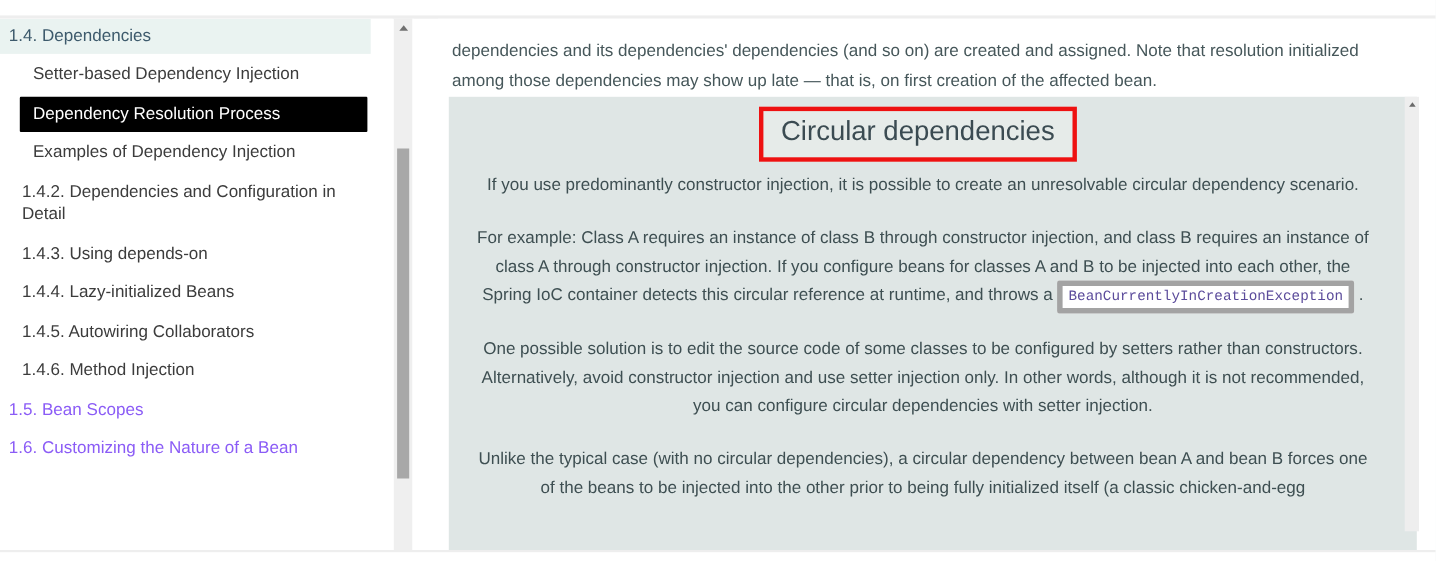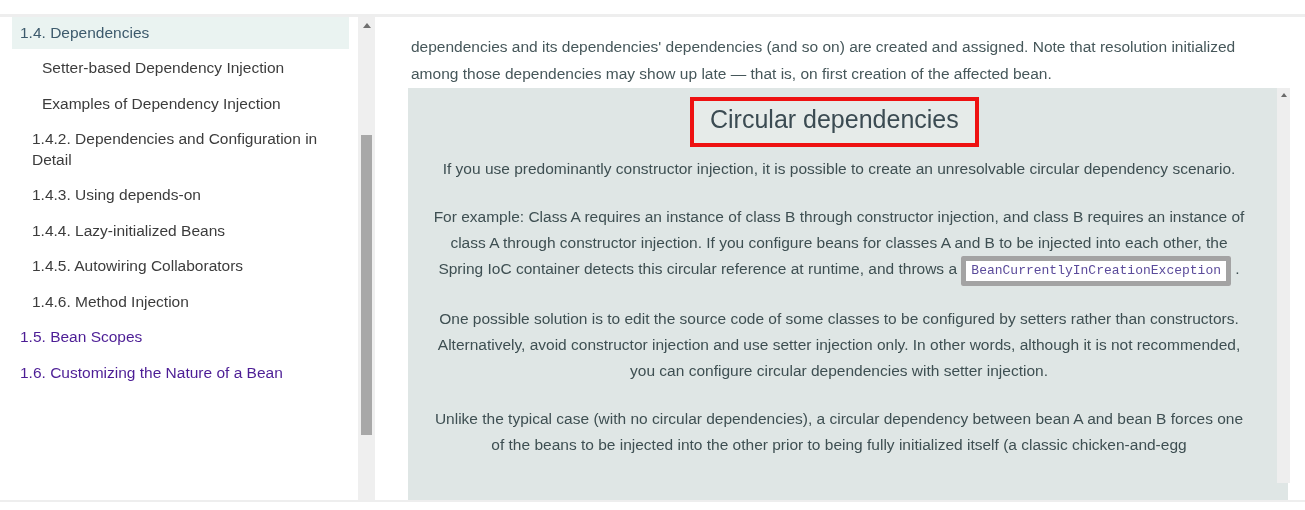--- a/index.html
+++ b/index.html
@@ -42,40 +42,39 @@
 
   
   #sidebar {
     position: absolute;
     left: 0;
     top: 17px;
     width: 357px;
     height: 483px;
     background: #ffffff;
     overflow: hidden;
-    margin-left: 12px;
   }
   .toc-list {
     position: absolute;
     left: 0;
     top: 0;
     width: 357px;
   }
   .toc-item {
     display: block;
     box-sizing: border-box;
     font-size: 15.5px;
     line-height: 1.32;
     color: #3c3c3c;
     padding: 6px 10px 6px 10px;
     margin: 0 0 3px 0;
     white-space: normal;
     cursor: pointer;
   }
-  .toc-item.lvl0 { padding-left: 8px;  color: #4c1d95; }
+  .toc-item.lvl0 { padding-left: 8px;  color: #8b5cf6; }
   .toc-item.lvl1 { padding-left: 20px; }
   .toc-item.lvl2 { padding-left: 30px; }
 
   .toc-item.current {
     background: #eaf3f1;
     color: #3d5a6c;
     width: 337px;
   }
   .toc-item.active {
     background: #000000;
@@ -228,20 +227,21 @@
 <body>
 
 <div id="app">
 
   <div class="top-rule"></div>
 
   <div id="sidebar">
     <div class="toc-list">
         <div class="toc-item lvl0 current">1.4. Dependencies</div>
         <div class="toc-item lvl2">Setter-based Dependency Injection</div>
+        <div class="toc-item lvl2 active">Dependency Resolution Process</div>
         <div class="toc-item lvl2">Examples of Dependency Injection</div>
         <div class="toc-item lvl1">1.4.2. Dependencies and Configuration in Detail</div>
         <div class="toc-item lvl1">1.4.3. Using depends-on</div>
         <div class="toc-item lvl1">1.4.4. Lazy-initialized Beans</div>
         <div class="toc-item lvl1">1.4.5. Autowiring Collaborators</div>
         <div class="toc-item lvl1">1.4.6. Method Injection</div>
         <div class="toc-item lvl0">1.5. Bean Scopes</div>
         <div class="toc-item lvl0">1.6. Customizing the Nature of a Bean</div>
       </div>
   </div>

